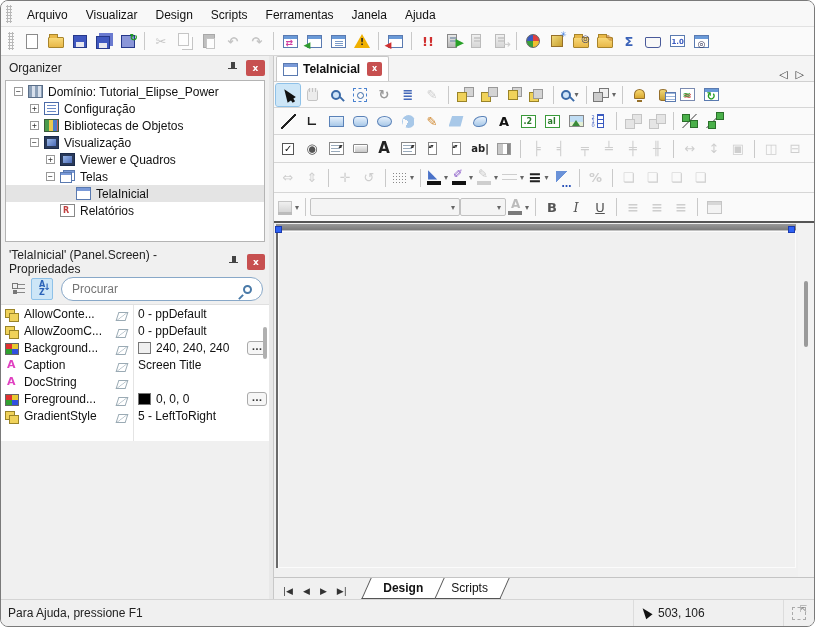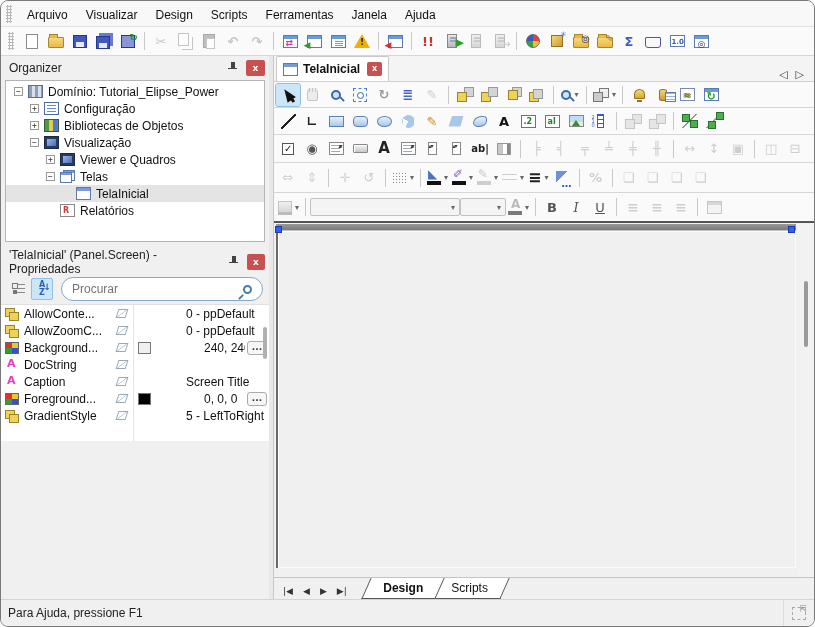--- a/index.html
+++ b/index.html
@@ -175,30 +175,30 @@
   .searchbox { flex:1; height:24px; border:1px solid #88a8c8; border-radius:12px; background:#fff; display:flex; align-items:center; padding:0 8px 0 10px; }
   .searchbox input { border:none; outline:none; flex:1; font:12px "Liberation Sans",sans-serif; color:#333; background:transparent; min-width:0; }
   .mag { width:9px; height:9px; border:2px solid #4a7aa8; border-radius:50%; position:relative; flex:0 0 9px; margin-right:2px; }
   .mag::after { content:""; position:absolute; left:-5px; top:7px; width:2px; height:6px; background:#4a7aa8; transform:rotate(45deg); }
   .pcols { height:18px; flex:0 0 18px; display:flex; font-size:12px; color:#222; border-bottom:1px solid #d0d0d0; background:#f0f0f0; align-items:center; }
   .pcols .c1 { width:132px; padding-left:6px; border-right:1px solid #d0d0d0; height:100%; display:flex; align-items:center; }
   .pcols .c2 { padding-left:5px; }
   .pgrid { flex:0 0 137px; background:#fff; position:relative; overflow:hidden; border-top:1px solid #e0e0e0; }
   .pgrid::before { content:""; position:absolute; left:132px; top:0; bottom:0; width:1px; background:#e4e4e4; }
   .prow { height:17px; display:flex; align-items:center; font-size:12px; color:#111; }
-  .prow .nm { display:flex; align-items:center; width:132px; flex:0 0 132px; padding-left:4px; }
+  .prow .nm { display:flex; align-items:flex-end; width:132px; flex:0 0 132px; padding-left:4px; }
   .prow .nm .txt { flex:1; white-space:nowrap; overflow:hidden; }
   .pic { width:14px; flex:0 0 14px; height:12px; position:relative; margin-right:5px; }
   .pi-enum::before { content:""; position:absolute; left:0; top:0; width:8px; height:7px; background:#f0d25a; border:1px solid #9a8428; }
   .pi-enum::after { content:""; position:absolute; left:4px; top:4px; width:8px; height:7px; background:#f0d25a; border:1px solid #9a8428; }
   .pi-color { width:12px; height:12px; background:conic-gradient(#e8c830 0 25%,#3050e0 0 50%,#30a030 0 75%,#e03030 0); border:1px solid #666; }
   .pi-string::before { content:"A"; position:absolute; left:2px; top:-2px; font:bold 11px "DejaVu Sans"; color:#e040c0; }
   .plink { width:10px; height:9px; flex:0 0 10px; border:1px solid #9aaab4; transform:skewX(-18deg); background:linear-gradient(135deg,#fff 42%,#b8c4cc 50%,#fff 58%); margin-right:6px; }
   .pval { flex:1; display:flex; align-items:center; padding-left:5px; min-width:0; }
-  .pval .vtxt { white-space:nowrap; overflow:hidden; flex:1;margin-left:48px; }
+  .pval .vtxt { white-space:nowrap; overflow:hidden; flex:1; }
   .swatch { width:13px; height:12px; border:1px solid #777; margin-right:5px; flex:0 0 13px; }
   .dots { width:20px; height:14px; border:1px solid #aaa; border-radius:3px; background:#f6f6f6; font:bold 9px/11px "DejaVu Sans"; text-align:center; color:#333; margin:0 2px; flex:0 0 20px; }
   .pgrid .sb { position:absolute; right:2px; top:22px; width:4px; height:32px; background:#b0b0b0; border-radius:2px; }
   .left-fill { flex:1; }
 
   
   #splitter { width:4px; flex:0 0 4px; background:#e8e8e8; }
   #editor { flex:1; display:flex; flex-direction:column; min-width:0; background:#fafafa; border-left:1px solid #c8c8c8; }
   .doctabs { height:26px; flex:0 0 26px; background:#f4f4f4; border-bottom:1px solid #d0d0d0; display:flex; align-items:flex-end; padding:0 4px 0 2px; }
   .doctab { height:25px; background:#fff; border:1px solid #c8c8c8; border-bottom:none; border-radius:2px 2px 0 0; display:flex; align-items:center; padding:0 6px; }
@@ -435,35 +435,35 @@
             </span>
             <span class="pval">
               <span class="swatch" style="background: rgb(240, 240, 240);"></span>
               <span class="vtxt">240, 240, 240</span>
               <span class="dots">...</span>
             </span>
           </div>
           <div class="prow">
             <span class="nm">
               <span class="pic pi-string"></span>
-              <span class="txt">DocString</span>
+              <span class="txt">Caption</span>
               <span class="plink"></span>
             </span>
             <span class="pval">
-              <span class="vtxt"></span>
+              <span class="vtxt">Screen Title</span>
             </span>
           </div>
           <div class="prow">
             <span class="nm">
               <span class="pic pi-string"></span>
-              <span class="txt">Caption</span>
+              <span class="txt">DocString</span>
               <span class="plink"></span>
             </span>
             <span class="pval">
-              <span class="vtxt">Screen Title</span>
+              <span class="vtxt"></span>
             </span>
           </div>
           <div class="prow">
             <span class="nm">
               <span class="pic pi-color"></span>
               <span class="txt">Foreground...</span>
               <span class="plink"></span>
             </span>
             <span class="pval">
               <span class="swatch" style="background: rgb(0, 0, 0);"></span>
@@ -808,18 +808,22 @@
             <span class="sheettab">
               <span class="t">Scripts</span>
             </span>
           </span>
       </div>
     </div>
   </div>
 
   <div class="statusbar">
     <span class="sb-help">Para Ajuda, pressione F1</span>
+    <span class="sb-sec w2">
+      <span class="sb-cursor"></span>
+      <span>503, 106</span>
+    </span>
     <span class="sb-sec">
       <span class="sb-size"></span>
     </span>
   </div>
 
 </div>
 
 </body></html>

